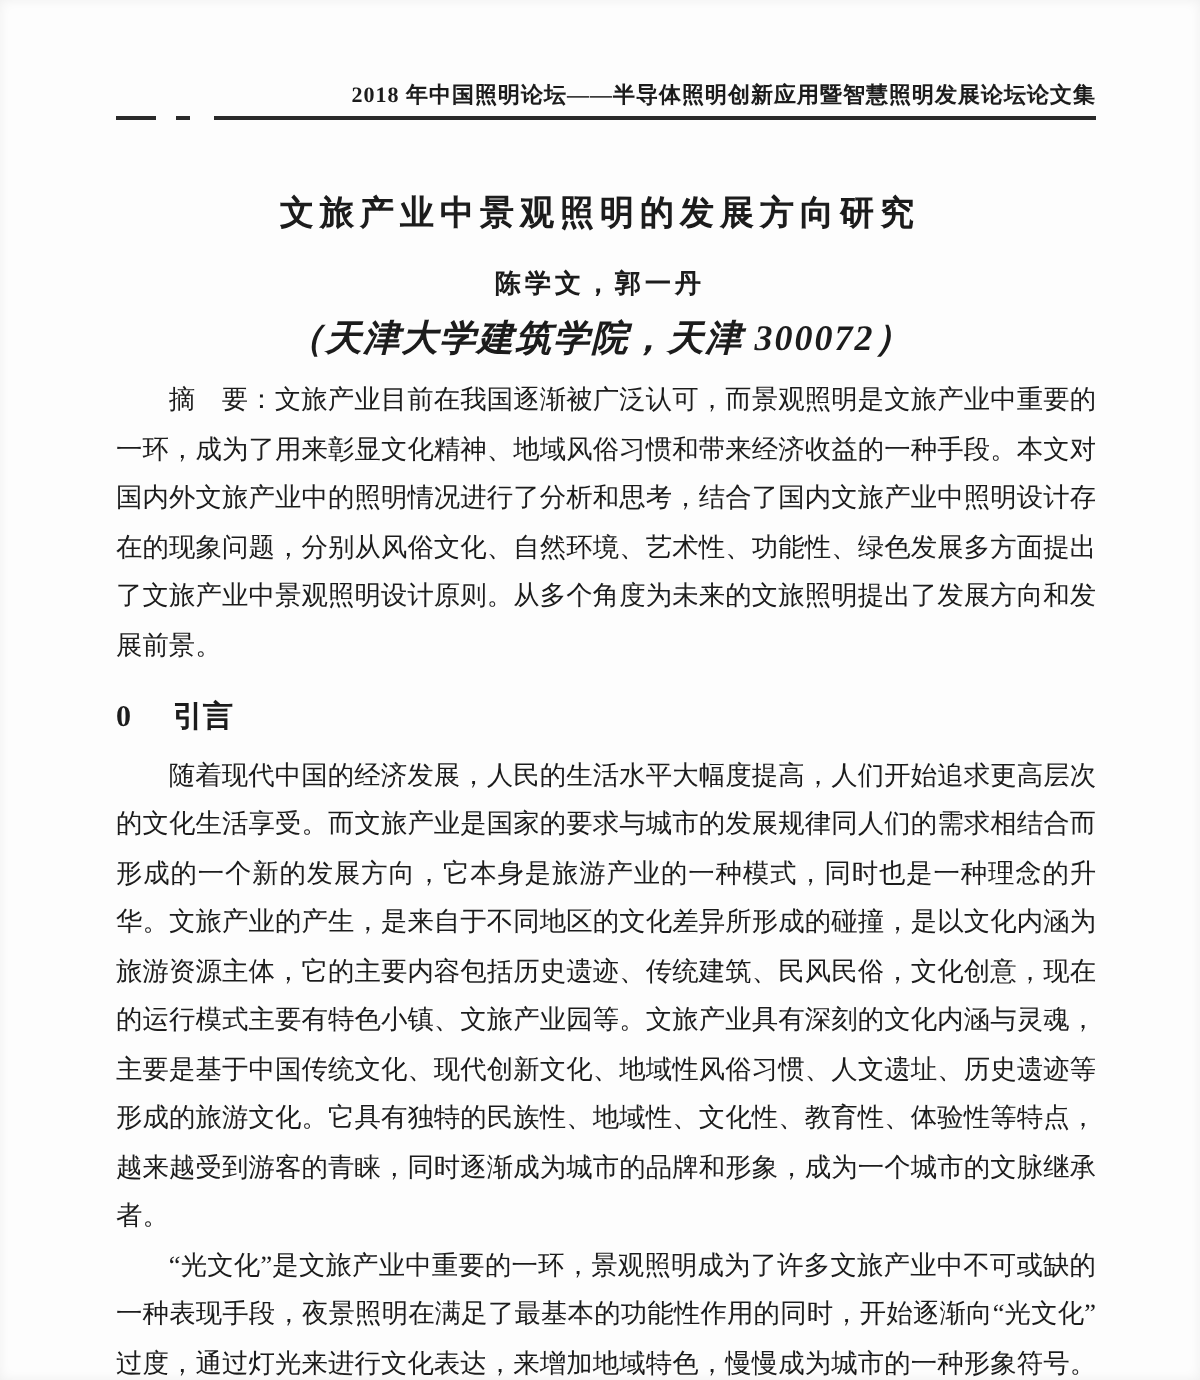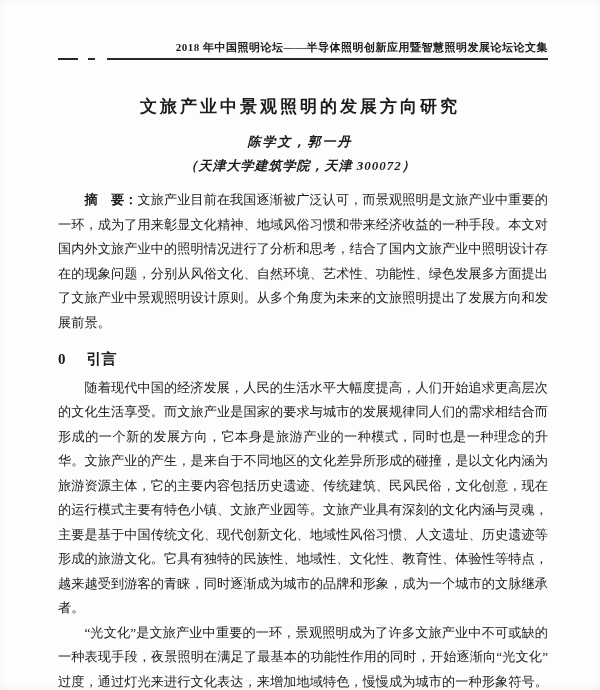--- a/index.html
+++ b/index.html
@@ -56,51 +56,50 @@
     font-weight: 700;
     letter-spacing: 3px;
   }
   .authors-line {
     position: absolute;
     top: 133px;
     left: 0;
     width: 100%;
     text-align: center;
     font-size: 13px;
-    font-style: italic;
     font-weight: 600;
     letter-spacing: 2px;
   }
   .affiliation-line {
     position: absolute;
     top: 157px;
     left: 0;
     width: 100%;
     text-align: center;
-    font-size: 13px;
+    font-size: 18px;
     font-style: italic;
     font-weight: 600;
     letter-spacing: 1px;
   }
   .content {
     position: absolute;
     top: 188px;
     left: 58px;
     width: 490px;
     font-size: 13.2px;
     line-height: 24.5px;
     text-align: justify;
     text-justify: inter-character;
   }
   .content p {
     margin: 0;
     text-indent: 2em;
   }
   .inline-label {
-    font-weight: 700;
+    font-weight: 400;
   }
   .section-heading {
     margin: 12px 0 4px 0;
     font-weight: 700;
     font-size: 15px;
   }
   .section-heading .section-number {
     margin-right: 1.4em;
   }
 </style>

